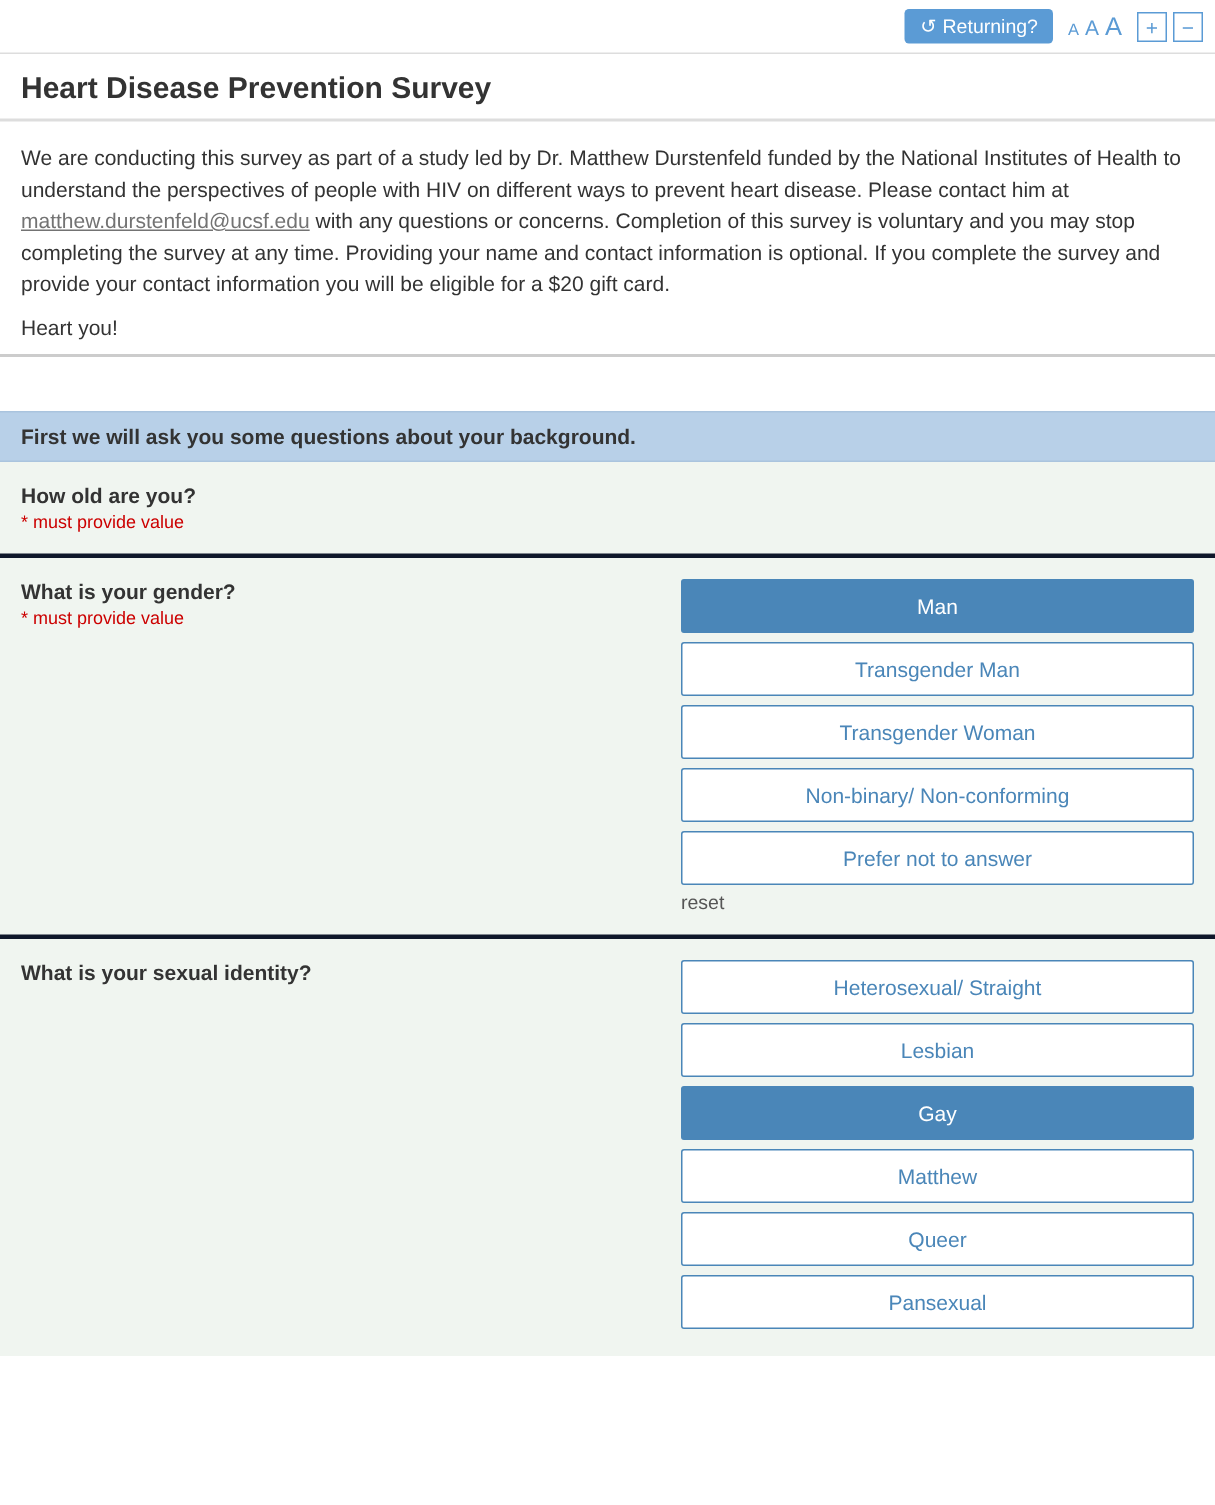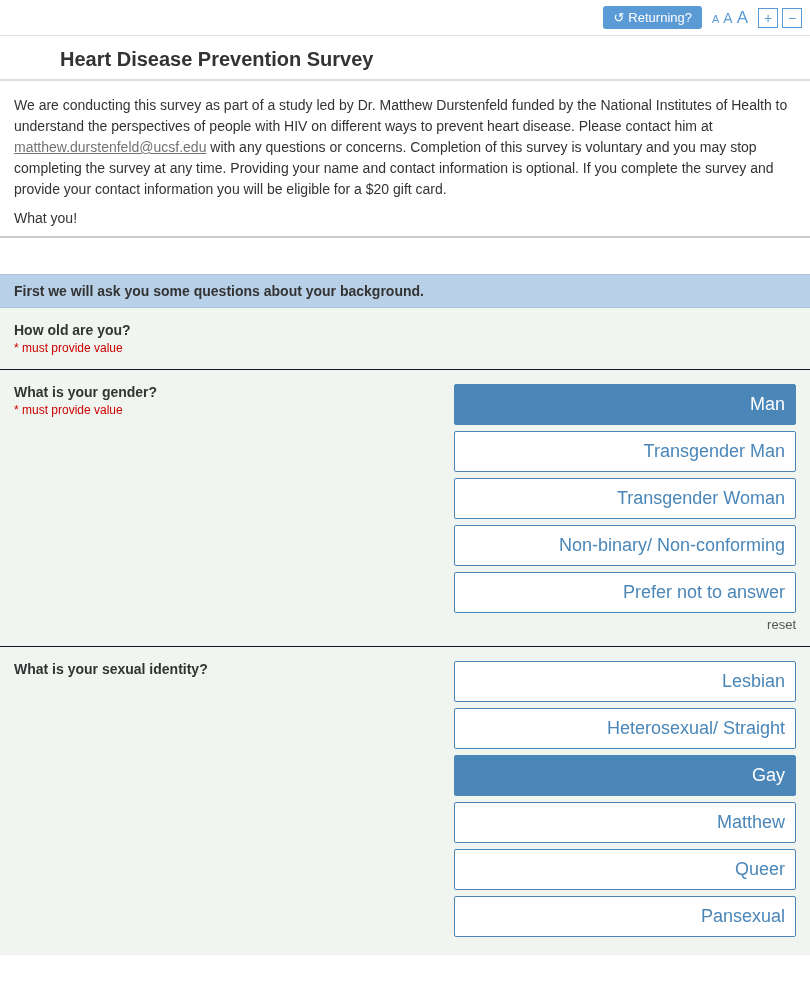--- a/index.html
+++ b/index.html
@@ -67,21 +67,20 @@
 
     
     .page-header {
       padding: 12px 14px 8px 14px;
       border-bottom: 2px solid #ddd;
     }
     .page-title {
       font-size: 20px;
       font-weight: bold;
       color: #333;
-      margin-left: 46px;
     }
 
     
     .intro-section {
       padding: 14px 14px 10px 14px;
       border-bottom: 2px solid #ccc;
     }
     .intro-text {
       font-size: 14px;
       line-height: 1.5;
@@ -103,21 +102,21 @@
       border-top: 1px solid #aac4de;
       border-bottom: 1px solid #aac4de;
       margin-top: 36px;
     }
 
     
     .question-row {
       display: flex;
       align-items: flex-start;
       padding: 14px 14px;
-      border-bottom: 1px solid #0f172a;
+      border-bottom: 3px solid #0f172a;
       background: #f0f5f0;
     }
     .question-label-col {
       width: 440px;
       flex-shrink: 0;
       padding-right: 20px;
     }
     .question-label {
       font-weight: bold;
       font-size: 14px;
@@ -140,35 +139,34 @@
 
     
     .option-btn {
       display: block;
       width: 100%;
       padding: 9px 10px;
       margin-bottom: 6px;
       border: 1px solid #4a86b8;
       background: #fff;
       color: #4a86b8;
-      font-size: 18px;
-      cursor: pointer;
-      text-align: right;
+      font-size: 14px;
+      cursor: pointer;
+      text-align: center;
       border-radius: 2px;
     }
     .option-btn.selected {
       background: #4a86b8;
       color: #fff;
     }
     .option-btn:last-of-type {
       margin-bottom: 4px;
     }
     .reset-link {
       display: block;
-      text-align: right;
       color: #555;
       font-size: 13px;
       cursor: pointer;
       margin-top: 2px;
       text-decoration: none;
     }
 
     
     .question-row.last {
       border-bottom: none;
@@ -194,21 +192,21 @@
 </div>
 
 <div class="page-header">
   <h1 class="page-title">Heart Disease Prevention Survey</h1>
 </div>
 
 <div class="intro-section">
   <p class="intro-text">
     <span>We are conducting this survey as part of a study led by Dr. Matthew Durstenfeld funded by the National Institutes of Health to understand the perspectives of people with HIV on different ways to prevent heart disease. Please contact him at </span><a href="#">matthew.durstenfeld@ucsf.edu</a><span> with any questions or concerns. Completion of this survey is voluntary and you may stop completing the survey at any time. Providing your name and contact information is optional. If you complete the survey and provide your contact information you will be eligible for a $20 gift card.</span>
   </p>
-  <p class="thank-you">What you!</p>
+  <p class="thank-you">Heart you!</p>
 </div>
 
 <div class="section-header">First we will ask you some questions about your background.</div>
 
 <div class="question-row">
   <div class="question-label-col">
     <div class="question-label">How old are you?</div>
     <div class="must-provide">* must provide value</div>
   </div>
 </div>
@@ -228,20 +226,20 @@
       <a class="reset-link">reset</a>
   </div>
 </div>
 
 <div class="question-row last">
   <div class="question-label-col">
     <div class="question-label">What is your sexual identity?</div>
   </div>
   <div class="answer-col" id="sexual-identity-options">
 
-  <button class="option-btn">Lesbian</button>
-      <button class="option-btn">Heterosexual/ Straight</button>
+  <button class="option-btn">Heterosexual/ Straight</button>
+      <button class="option-btn">Lesbian</button>
       <button class="option-btn selected">Gay</button>
       <button class="option-btn">Matthew</button>
       <button class="option-btn">Queer</button>
       <button class="option-btn">Pansexual</button>
     </div>
 </div>
 
 </body></html>

